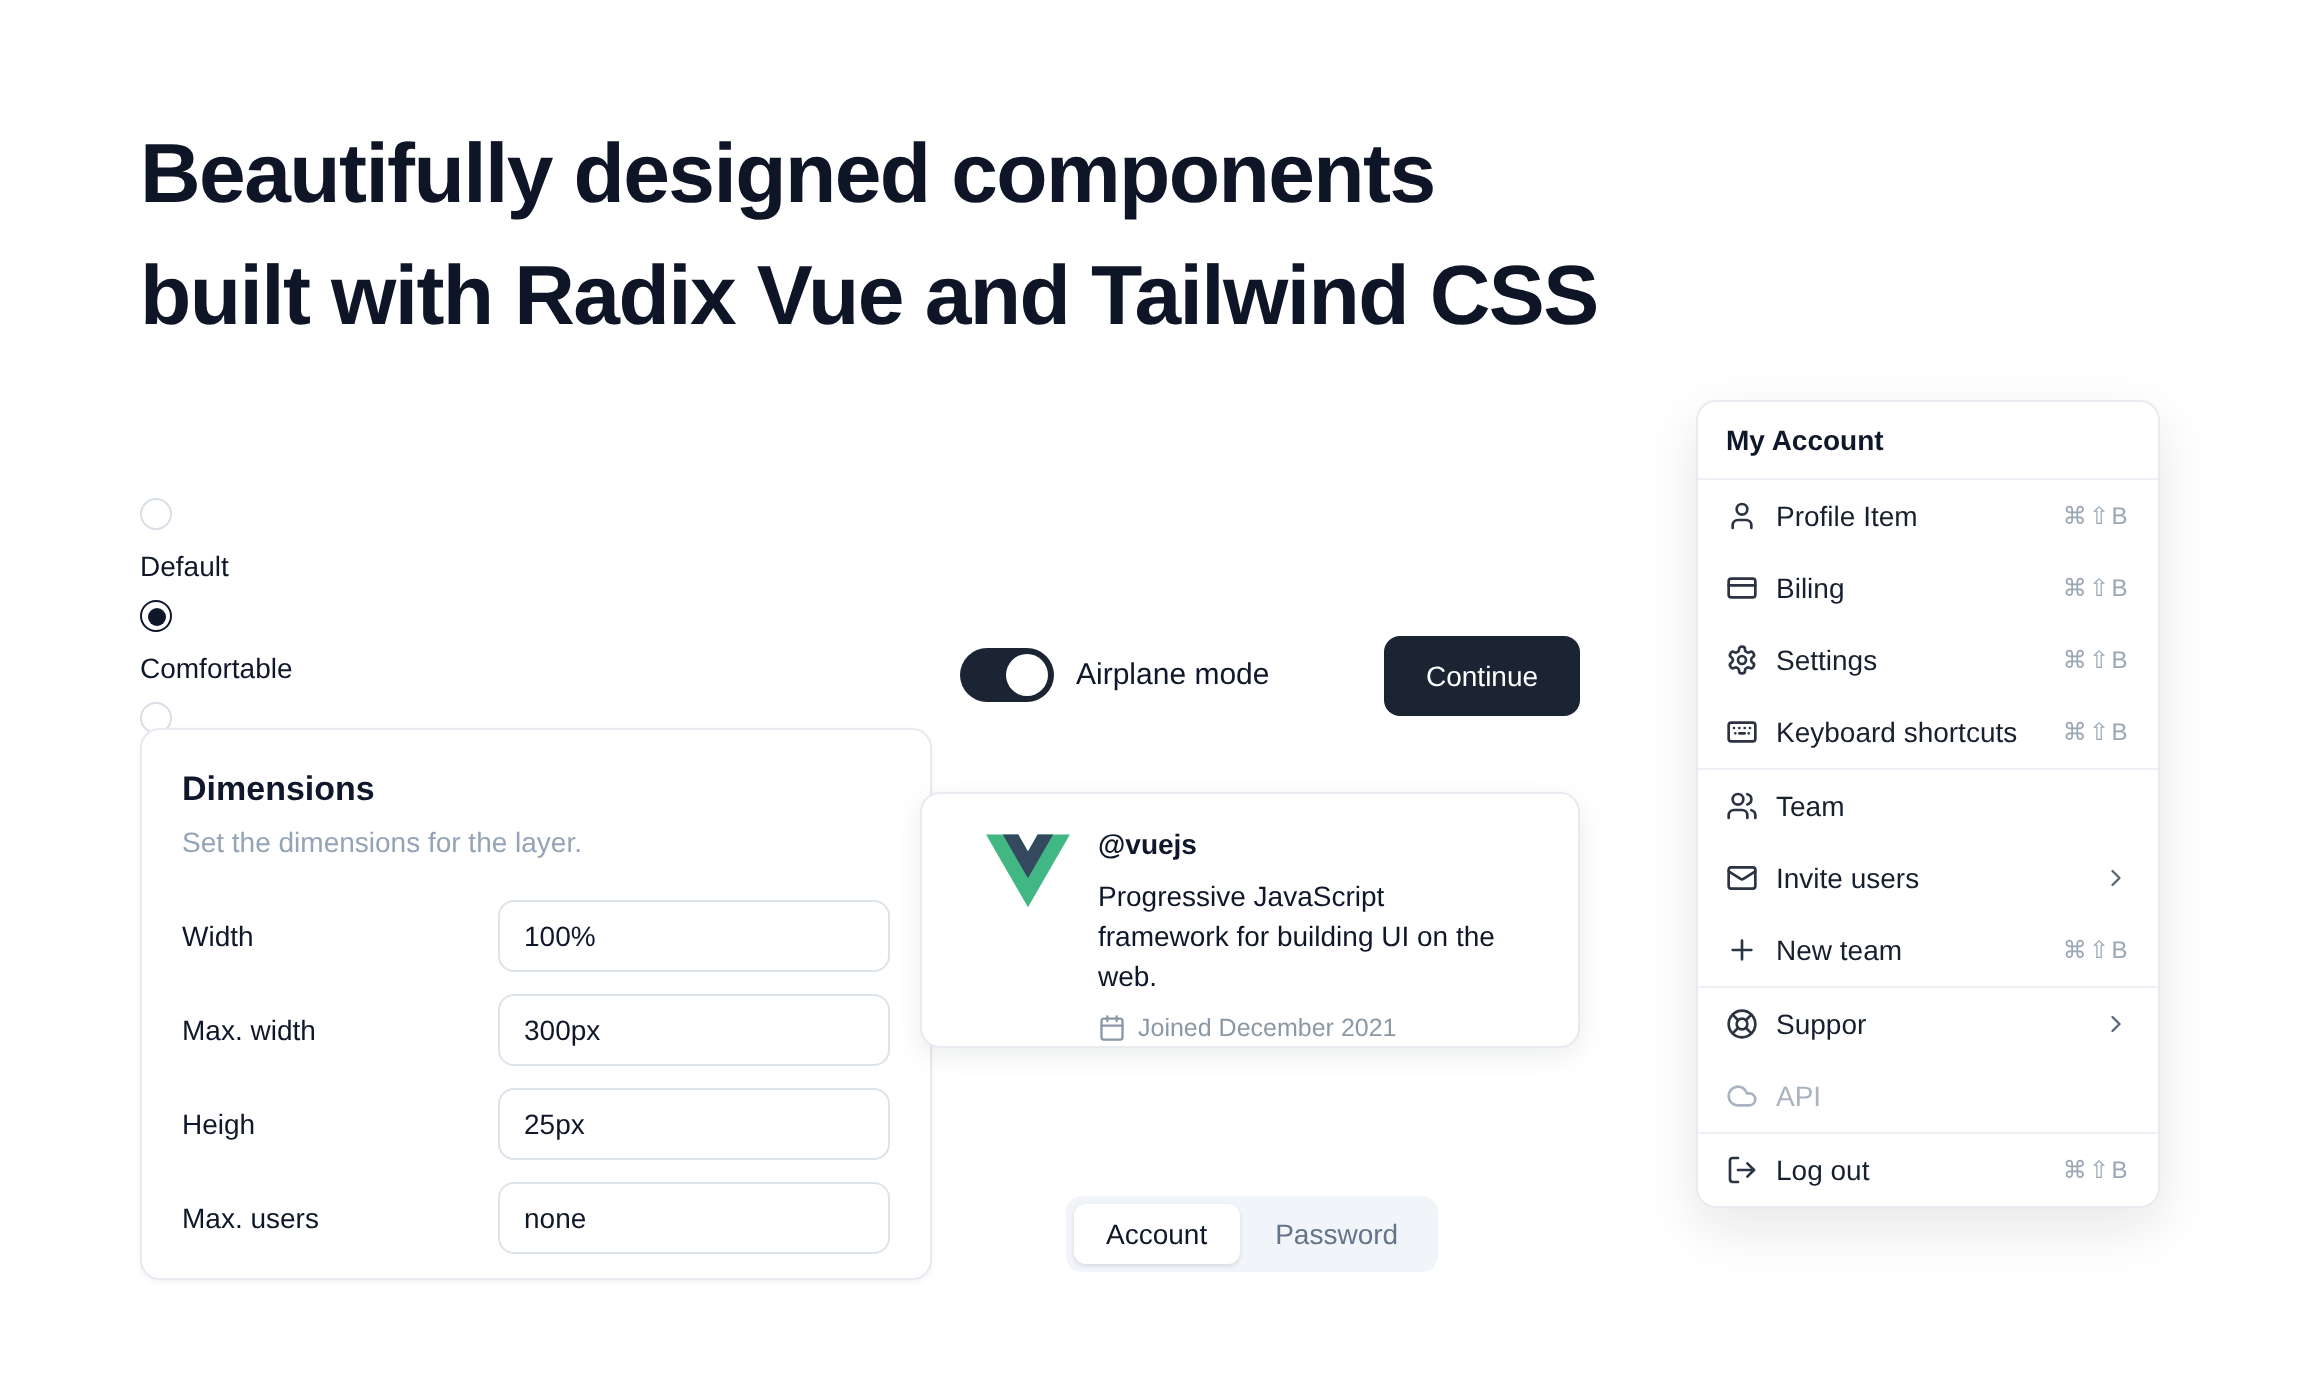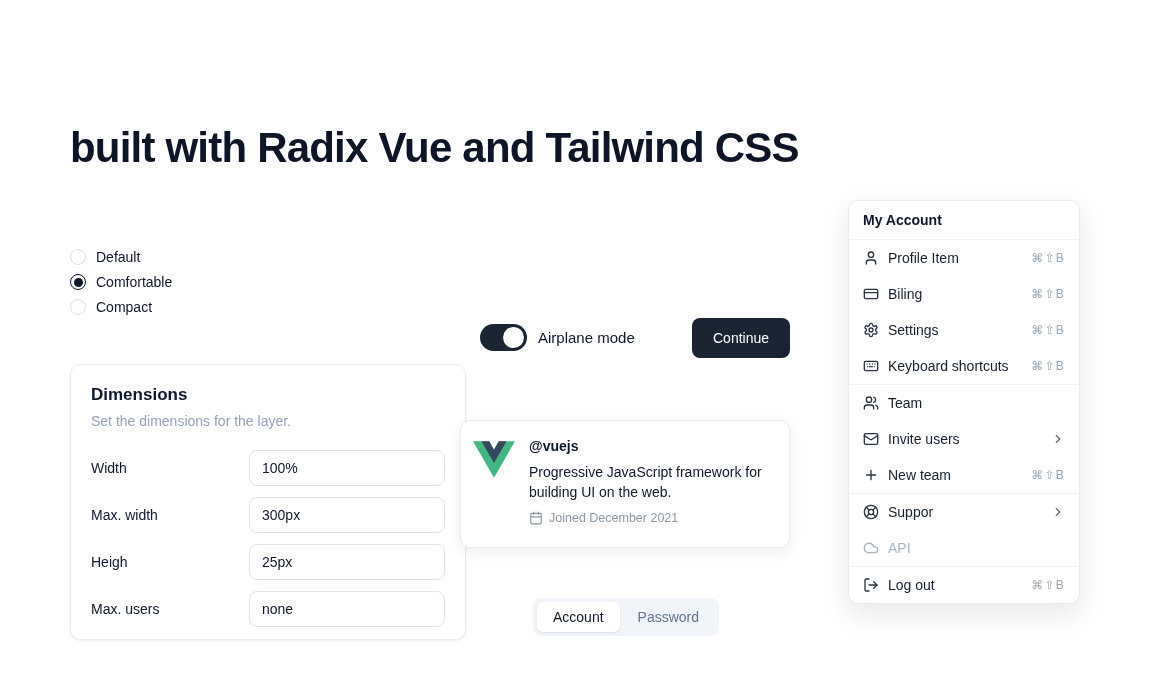--- a/index.html
+++ b/index.html
@@ -10,21 +10,21 @@
     -webkit-font-smoothing:antialiased;
   }
   
   .hero{
     position:absolute;left:70px;top:56px;margin:0;
     font-size:42px;line-height:61px;font-weight:700;letter-spacing:-0.8px;
     color:#0d1526;
   }
   
   .radio-group{position:absolute;left:70px;top:249px;display:flex;flex-direction:column;gap:9px;}
-  .radio-row{display:flex;align-items:flex-start;gap:10px;cursor:pointer;}
+  .radio-row{display:flex;align-items:flex-start;gap:10px;cursor:pointer;flex-direction:column;}
   .radio-circle{
     width:16px;height:16px;border-radius:50%;border:1px solid #d8dee6;
     box-sizing:border-box;display:flex;align-items:center;justify-content:center;flex:none;
     background:#fff;
   }
   .radio-row.selected .radio-circle{border-color:#0f172a;}
   .radio-row.selected .radio-circle::after{
     content:"";width:9px;height:9px;border-radius:50%;background:#0f172a;display:block;
   }
   .radio-label{font-size:14px;color:#0f172a;}
@@ -51,21 +51,21 @@
   .switch-knob{position:absolute;top:3px;right:3px;width:21px;height:21px;border-radius:50%;background:#fff;}
   .airplane-label{font-size:15px;font-weight:500;color:#0f172a;}
   
   .btn-primary{
     position:absolute;left:692px;top:318px;height:40px;padding:0 21px;
     background:#1b2433;color:#ffffff;font-size:14px;font-weight:500;border:none;border-radius:8px;
     font-family:"Liberation Sans", sans-serif;cursor:pointer;
   }
   
   .hovercard{
-    position:absolute;left:460px;top:420px;width:330px;height:128px;padding:17px 12px;
+    position:absolute;left:460px;top:396px;width:330px;height:128px;padding:17px 32px;
     display:flex;gap:14px;box-shadow:0 4px 14px rgba(15,23,42,.08);
   }
   .vue-logo{width:42px;height:37px;flex:none;margin-top:3px;}
   .hc-handle{font-size:14px;font-weight:700;color:#0f172a;}
   .hc-desc{margin-top:8px;font-size:14px;line-height:20px;color:#0f172a;}
   .hc-joined{margin-top:9px;display:flex;align-items:center;gap:6px;font-size:12.5px;color:#8b98a5;}
   .hc-joined svg{width:14px;height:14px;}
   
   .tabs{
     position:absolute;left:533px;top:598px;display:inline-flex;gap:2px;
@@ -93,21 +93,21 @@
   .mi-label{flex:1;white-space:nowrap;overflow:hidden;}
   .mi-shortcut{font-size:12px;color:#9aa7b4;letter-spacing:1.2px;white-space:nowrap;}
   .mi-chevron{width:14px;height:14px;display:flex;color:#5b6675;flex:none;}
   .mi-chevron svg{width:14px;height:14px;}
   .menu-item.disabled{color:#a9b4c0;cursor:default;}
   .menu-item.disabled .mi-icon{color:#a9b4c0;}
 </style>
 </head>
 <body>
 
-<h1 class="hero"><br><span>built with Radix Vue and Tailwind CSS</span></h1>
+<h1 class="hero"><span>Beautifully designed components</span><br><span>built with Radix Vue and Tailwind CSS</span></h1>
 
 <div class="radio-group">
   <div class="radio-row">
     <span class="radio-circle"></span>
     <span class="radio-label">Default</span>
   </div>
   <div class="radio-row selected">
     <span class="radio-circle"></span>
     <span class="radio-label">Comfortable</span>
   </div>

